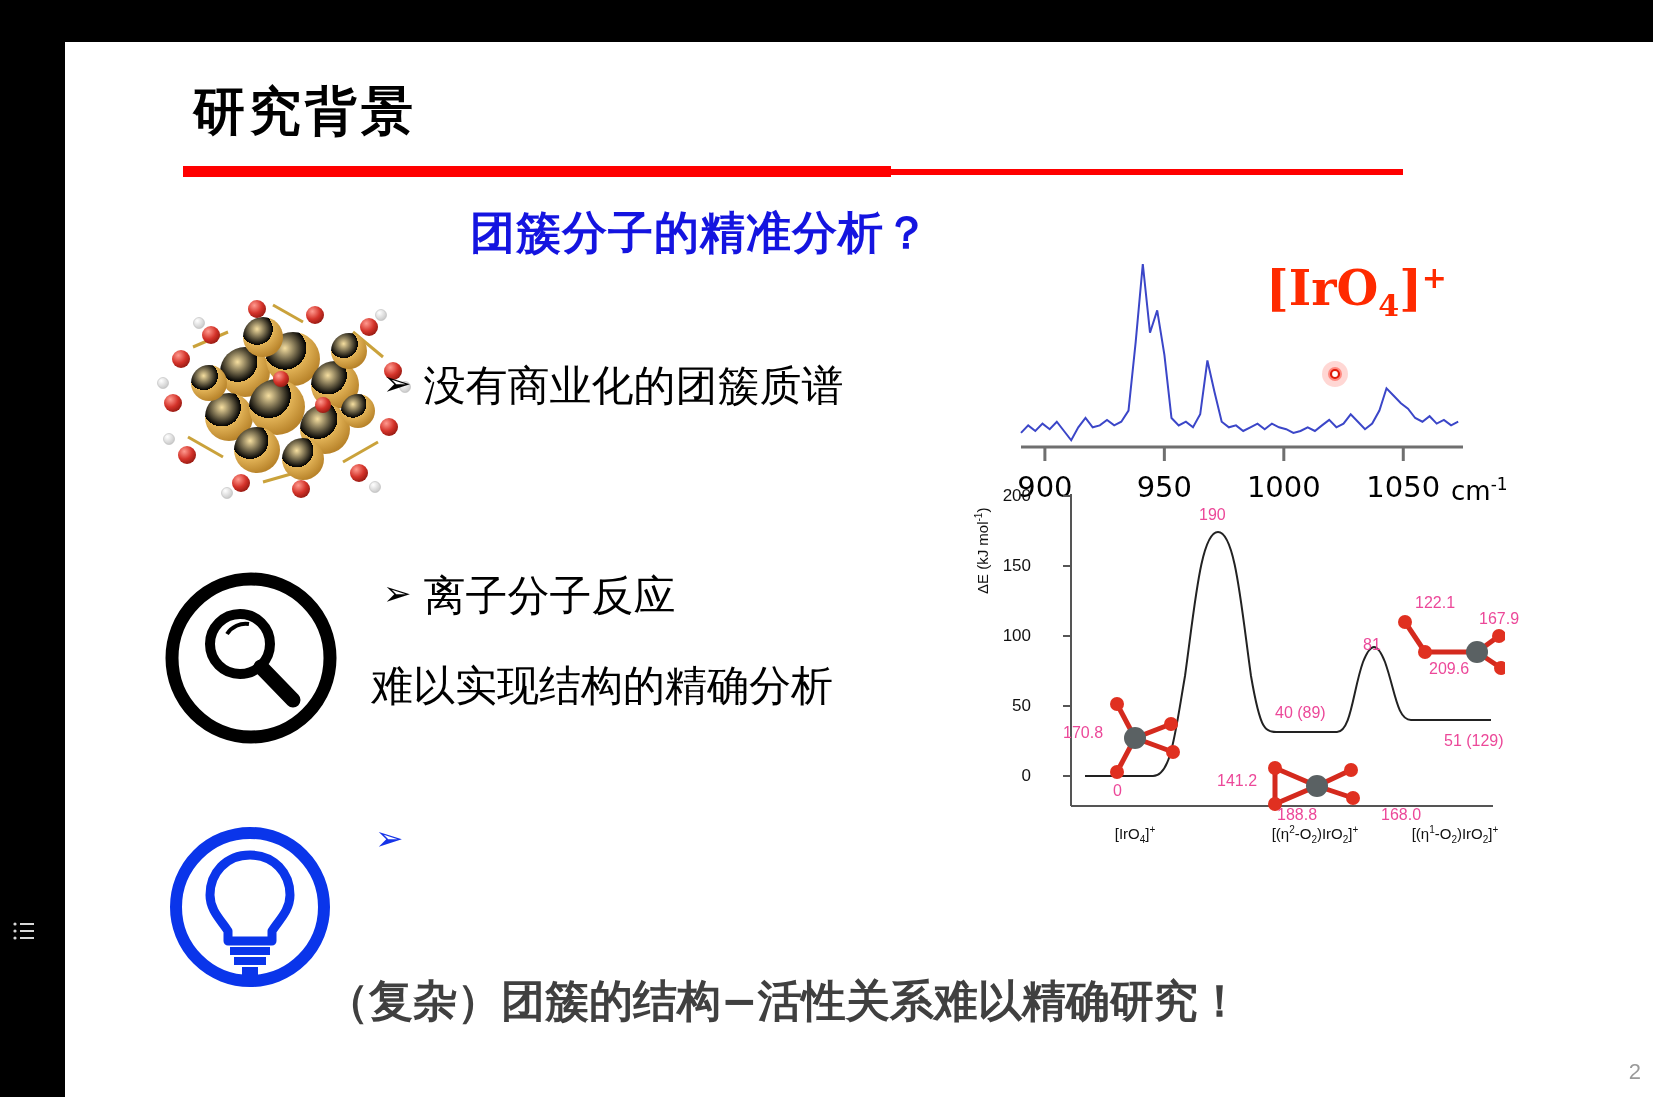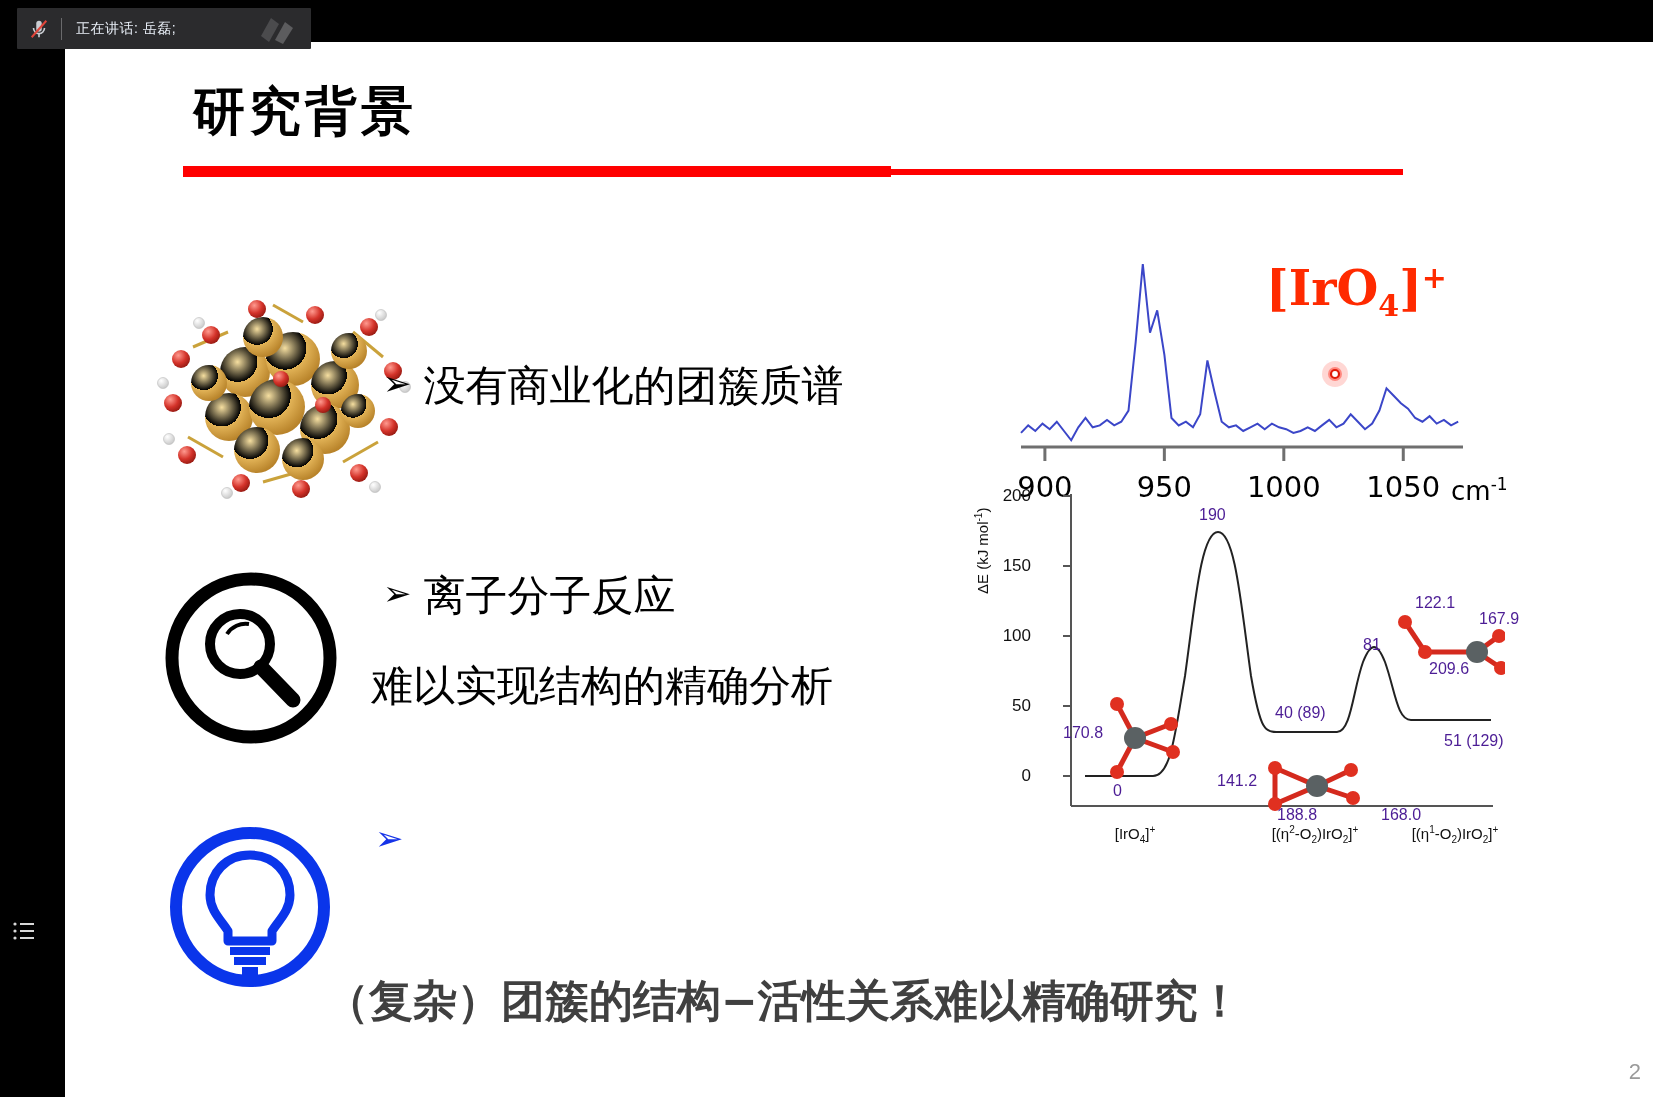--- a/index.html
+++ b/index.html
@@ -140,21 +140,21 @@
     font-family:"Liberation Sans", sans-serif; font-size:15px; color:#111;
     white-space:nowrap;
   }
   #energy-ylabel sup { font-size:10px; }
   .e-ytick {
     position:absolute; right:0; width:46px; text-align:right;
     font-family:"Liberation Sans", sans-serif; font-size:17px; color:#111;
   }
   .e-val {
     position:absolute; font-family:"Liberation Sans", sans-serif;
-    font-size:16px; color:#4c1d95; white-space:nowrap;
+    font-size:16px; color:#ec4899; white-space:nowrap;
   }
   .e-xlabel {
     position:absolute; top:348px; font-family:"Liberation Sans", sans-serif;
     font-size:15px; color:#111; white-space:nowrap; transform:translateX(-50%);
   }
   .e-xlabel sub { font-size:10px; }
   .e-xlabel sup { font-size:10px; }
 
   #citation {
     position:absolute; left:1050px; top:855px;
@@ -189,20 +189,21 @@
       <polyline points="9,2 2,10 9,18" fill="none" stroke="#d9d9d9" stroke-width="2"></polyline>
     </svg>
   </div>
 
   <div id="slide">
 
     <h1 id="slide-title">研究背景</h1>
     <div id="rule-thick"></div>
     <div id="rule-thin"></div>
 
+    <div id="headline">团簇分子的精准分析？</div>
 
     <div id="cluster-art">
       <svg viewBox="0 0 265 215" width="265" height="215">
         <defs>
           <radialGradient id="gold" cx="35%" cy="30%" r="72%">
             <stop offset="0%" stop-color="#f6dfa0"></stop>
             <stop offset="55%" stop-color="#e0b košice"></stop>
             <stop offset="55%" stop-color="#e2b357"></stop>
             <stop offset="100%" stop-color="#b8832a"></stop>
           </radialGradient>
@@ -427,32 +428,14 @@
           <div class="e-xlabel" style="left: 150px;">[IrO<sub>4</sub>]<sup>+</sup></div>
           <div class="e-xlabel" style="left: 330px;">[(η<sup>2</sup>-O<sub>2</sub>)IrO<sub>2</sub>]<sup>+</sup></div>
           <div class="e-xlabel" style="left: 470px;">[(η<sup>1</sup>-O<sub>2</sub>)IrO<sub>2</sub>]<sup>+</sup></div>
         </div>
     </div>
 
 
     <div id="page-number">2</div>
   </div>
 
-  <div id="speaker-bar">
-    <div id="mic-icon">
-      <svg viewBox="0 0 24 24" width="22" height="22">
-        <path d="M12 3a3 3 0 0 1 3 3v6a3 3 0 0 1-6 0V6a3 3 0 0 1 3-3z" fill="#c9ccd1"></path>
-        <path d="M6 11a6 6 0 0 0 12 0" fill="none" stroke="#c9ccd1" stroke-width="1.8"></path>
-        <line x1="12" y1="17" x2="12" y2="21" stroke="#c9ccd1" stroke-width="1.8"></line>
-        <line x1="4" y1="21" x2="20" y2="3" stroke="#e0453a" stroke-width="2.2"></line>
-      </svg>
-    </div>
-    <div id="speaker-divider"></div>
-    <div id="speaker-text">正在讲话:  岳磊;</div>
-    <div id="banner-logo">
-      <svg viewBox="0 0 52 30" width="52" height="30">
-        <polygon points="12,22 22,4 30,10 20,28" fill="#4b4b4d"></polygon>
-        <polygon points="26,26 36,8 44,14 34,30" fill="#5c5c5e"></polygon>
-      </svg>
-    </div>
-  </div>
 
 </div>
 
 </body></html>

